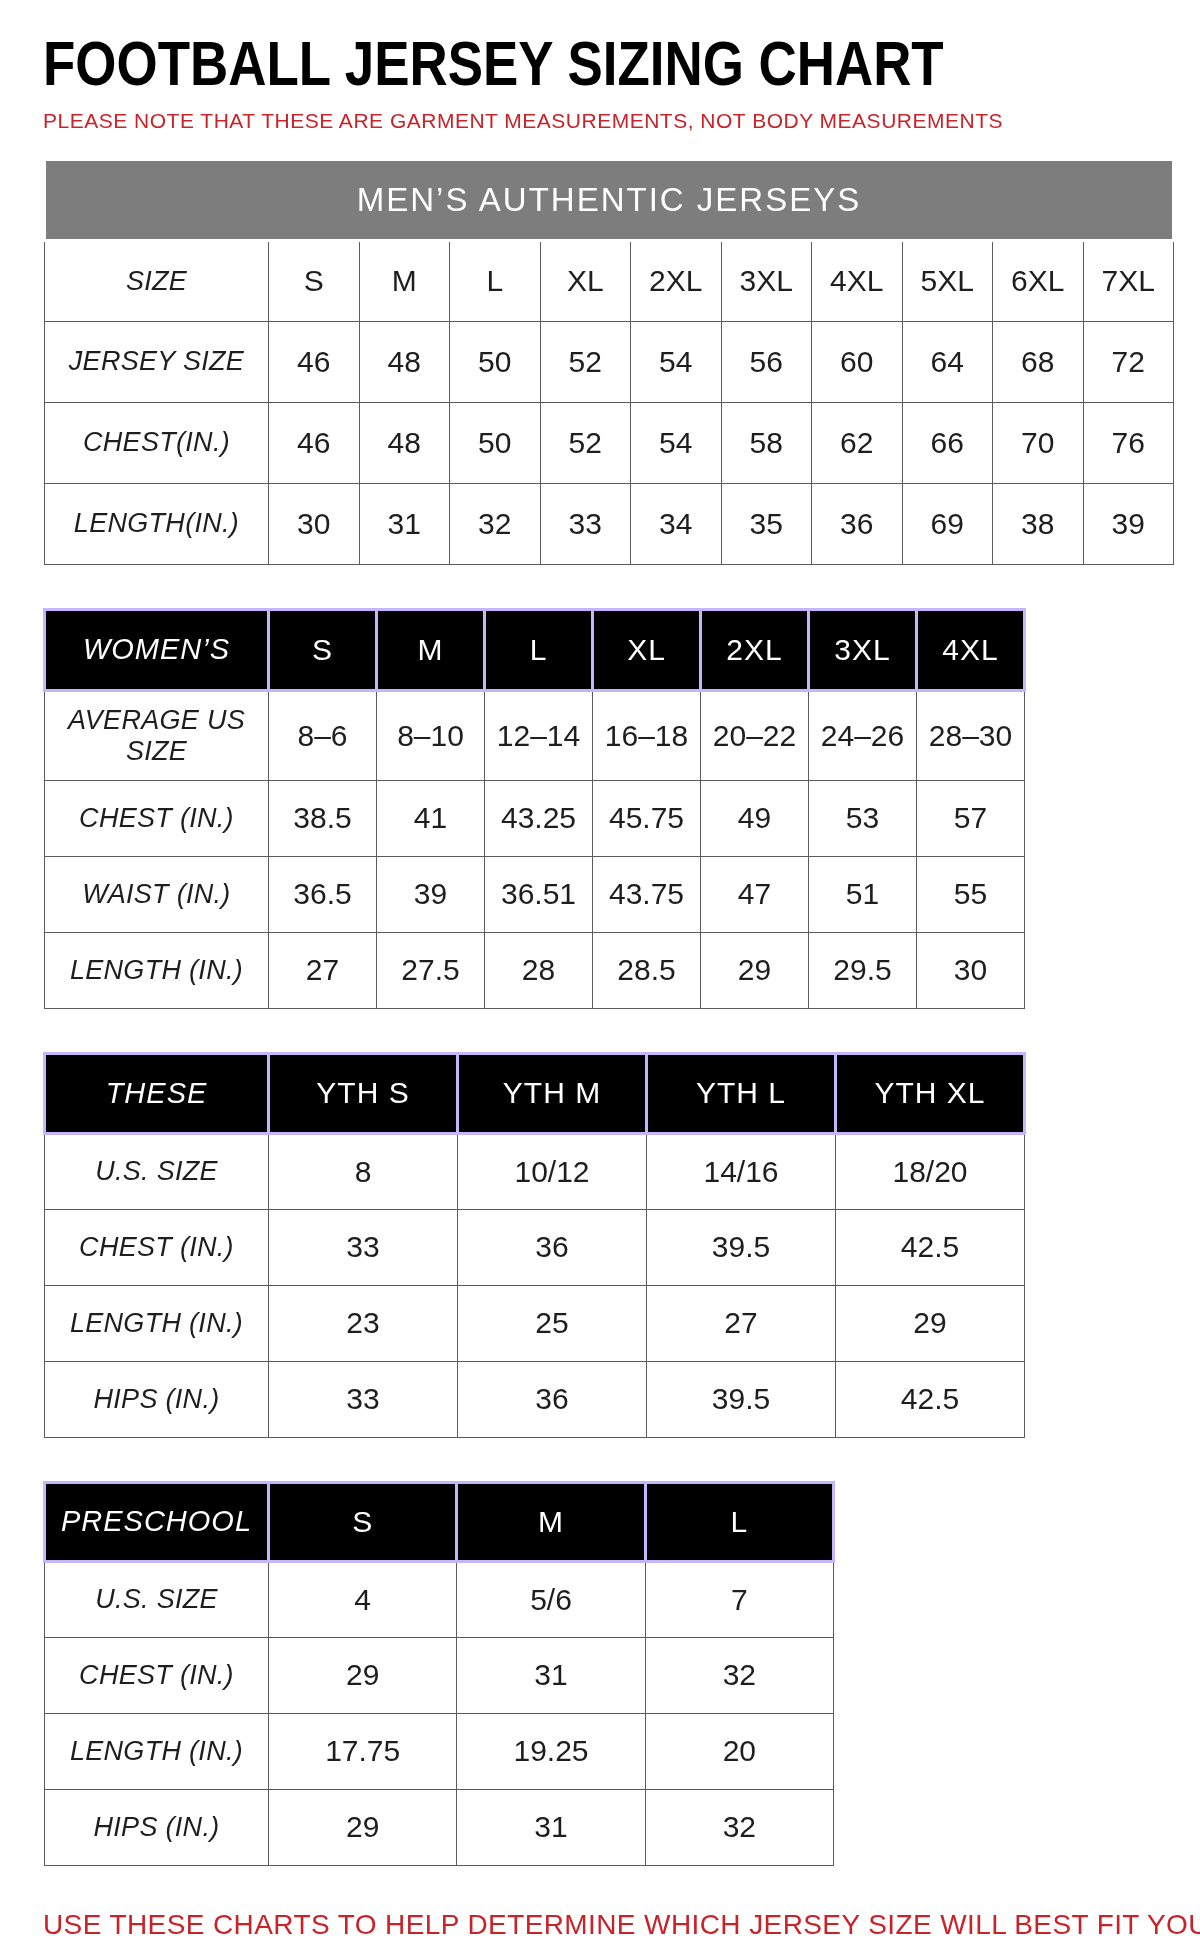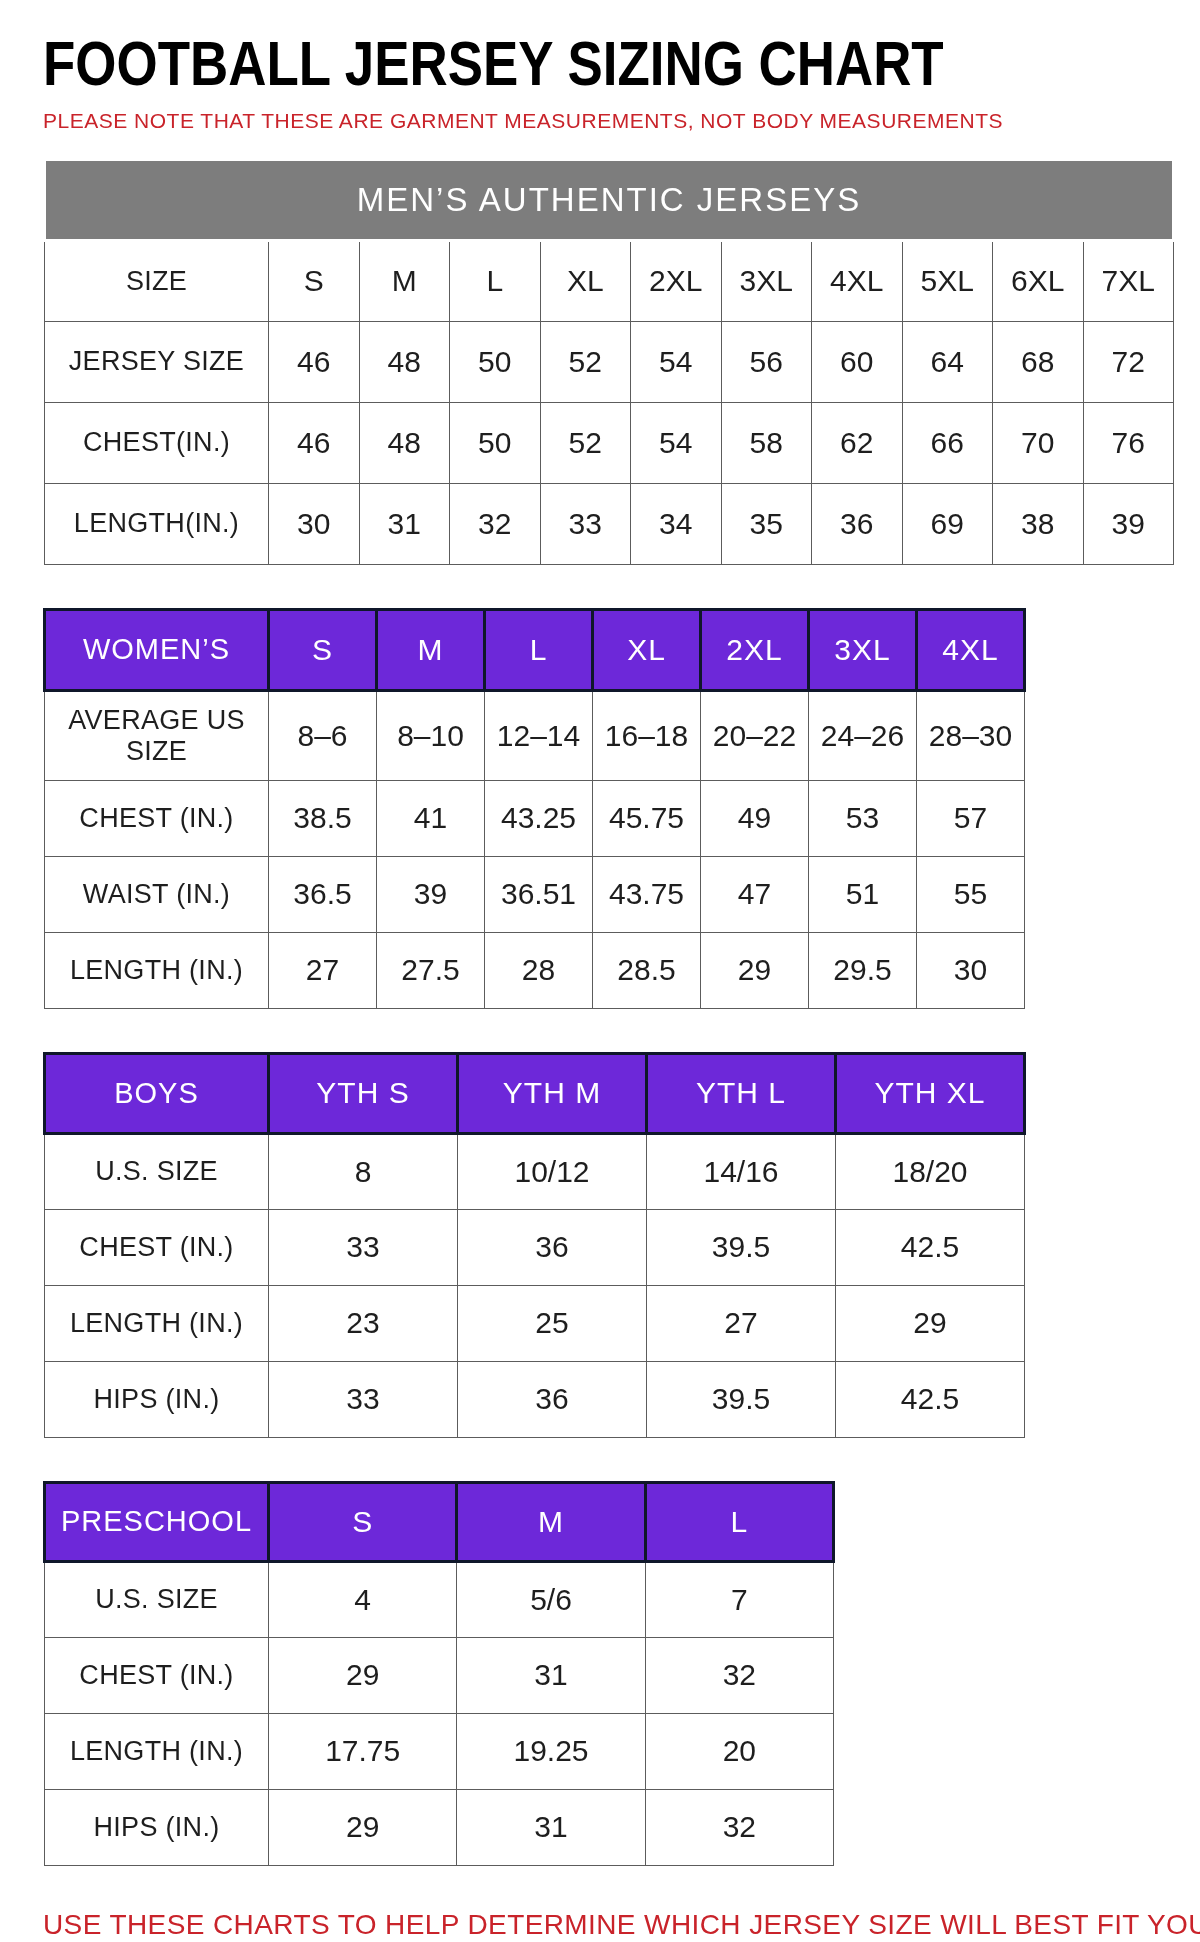--- a/index.html
+++ b/index.html
@@ -42,26 +42,27 @@
     text-align: center;
     vertical-align: middle;
     color: #1e1e1e;
     font-size: 30px;
     padding: 2px 6px;
     overflow: hidden;
   }
   .tbl td.rowlabel {
     font-size: 27px;
     letter-spacing: 0.3px;
+    font-style: italic;
   }
   
   .tbl tr.hdr td {
-    background: #6d28d9;
+    background: #000000;
     color: #ffffff;
-    border: 3px solid #0f172a;
+    border: 3px solid #c4b5fd;
     font-size: 30px;
     letter-spacing: 1px;
   }
   .tbl tr.hdr td.rowlabel { font-size: 29px; }
   .tbl th.bighdr {
     background: #7d7d7d;
     color: #ffffff;
     border: 3px solid #ffffff;
     font-weight: 400;
     font-size: 33px;
@@ -232,21 +233,21 @@
       </tbody>
   </table>
 
   <table class="tbl boys">
     <colgroup>
         <col class="c-label">
         <col span="4">
       </colgroup>
     <tbody>
         <tr class="hdr">
-          <td class="rowlabel">BOYS</td>
+          <td class="rowlabel">THESE</td>
           <td>YTH S</td>
           <td>YTH M</td>
           <td>YTH L</td>
           <td>YTH XL</td>
         </tr>
         <tr>
           <td class="rowlabel">U.S. SIZE</td>
           <td>8</td>
           <td>10/12</td>
           <td>14/16</td>

